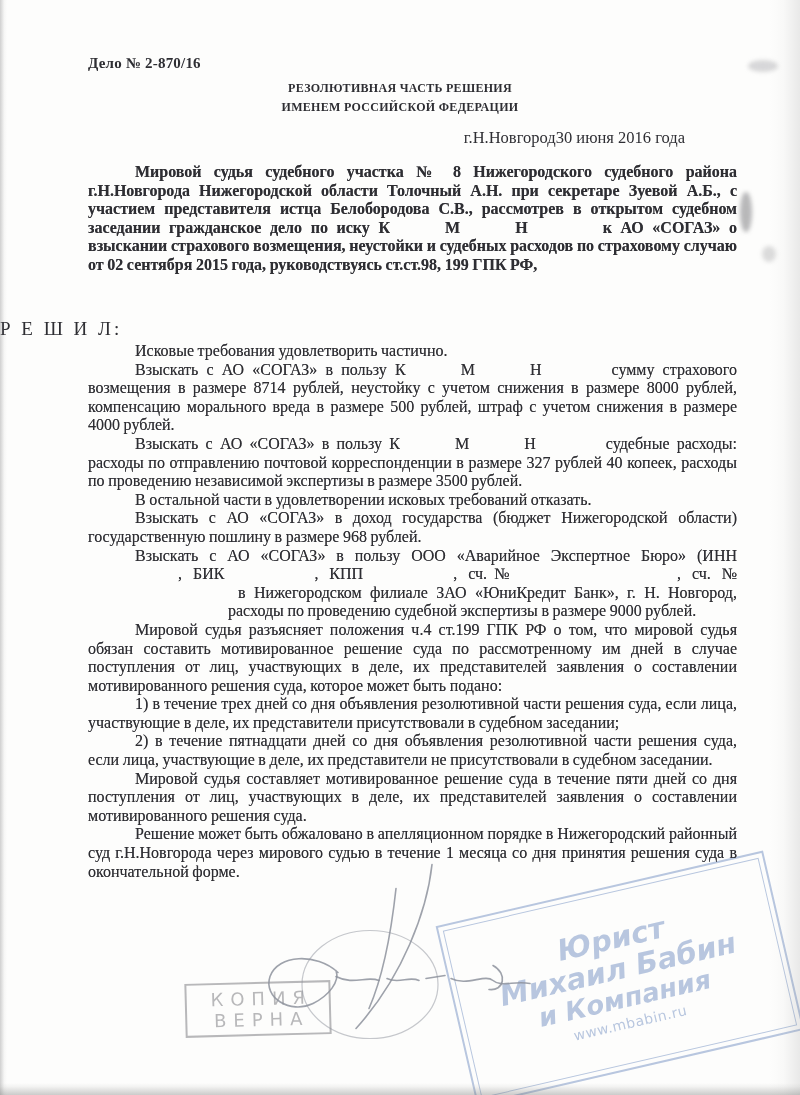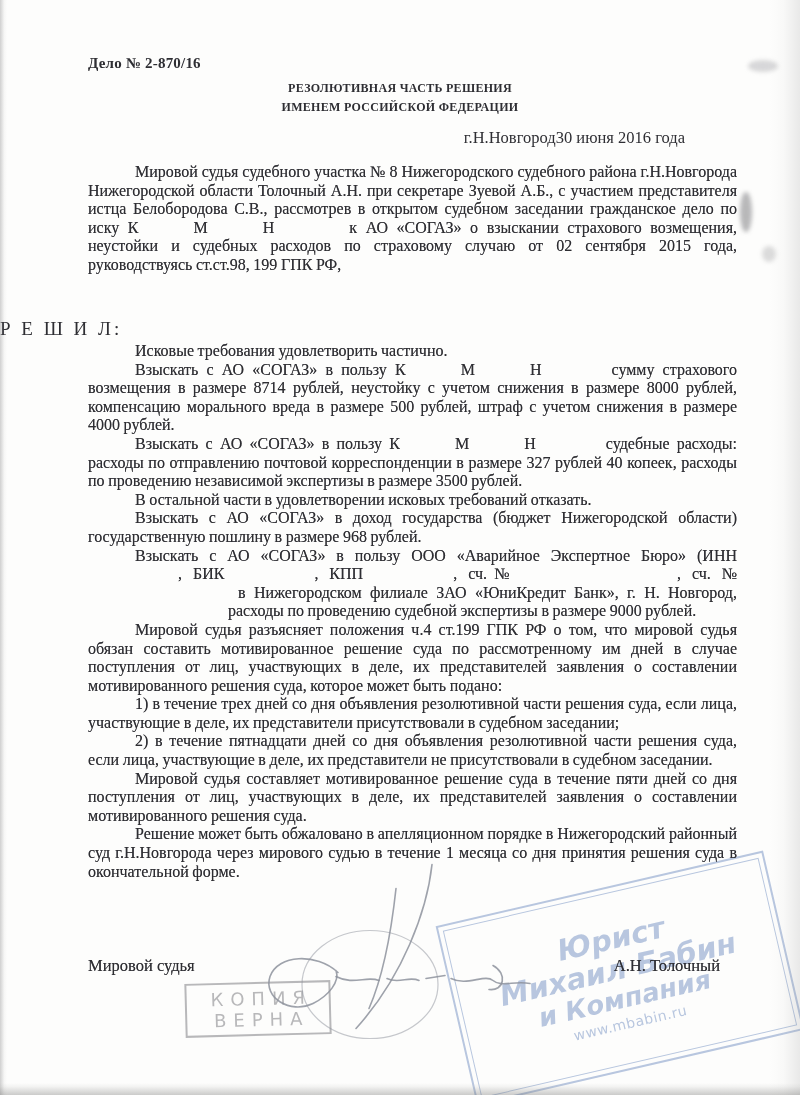--- a/index.html
+++ b/index.html
@@ -23,21 +23,21 @@
   .smudge.s1{left:740px;top:192px;width:12px;height:40px;background:rgba(70,70,75,.38);}
   .smudge.s2{left:748px;top:60px;width:30px;height:12px;background:rgba(120,120,125,.28);}
   .smudge.s3{left:762px;top:246px;width:14px;height:16px;background:rgba(100,100,105,.22);}
 
   .case-number{position:absolute;left:88px;top:55px;font-size:15px;letter-spacing:.2px;z-index:2;font-weight:bold;}
   .doc-title{position:absolute;left:0;right:0;top:79px;text-align:center;font-weight:bold;
     font-size:12px;line-height:19px;letter-spacing:.3px;z-index:2;}
   .place-date{position:absolute;left:128px;right:115px;top:128px;display:flex;
     justify-content:flex-end;font-size:16.5px;z-index:2;}
 
-  .preamble{position:absolute;left:88px;width:649px;top:163px;z-index:2;}
+  .preamble{position:absolute;left:88px;width:649px;top:163px;z-index:2;font-weight:bold;}
   .reshil{position:absolute;left:0;right:0;top:294px;text-align:left;font-size:19px;
     letter-spacing:3px;z-index:2;margin-top:24px;}
   .body-text{position:absolute;left:88px;width:649px;top:334px;z-index:2;margin-top:8px;}
 
   .para{margin:0;font-size:16px;line-height:18.6px;text-align:justify;text-indent:47px;
     word-spacing:-.4px;text-shadow:0 0 .5px rgba(46,46,51,.65);}
   .gap{display:inline-block;height:1px;}
 
   .sign-row{position:absolute;left:88px;right:80px;top:956px;display:flex;
     justify-content:space-between;font-size:16.5px;z-index:6;
@@ -128,18 +128,14 @@
     <path d="M 98 118 C 76 98, 38 100, 30 122 C 23 143, 50 160, 73 149 C 89 141, 100 127, 96 116"></path>
     <path d="M 192 10 C 187 56, 163 122, 116 174"></path>
     <path d="M 156 34 C 151 80, 143 122, 129 154"></path>
     <path d="M 96 122 C 113 131, 127 121, 139 126"></path>
     <path d="M 147 124 C 159 130, 169 121, 179 126"></path>
     <path d="M 186 124 L 205 121"></path>
     <path d="M 211 124 C 227 132, 245 119, 253 126 C 261 133, 274 126, 290 129"></path>
     <path d="M 253 111 C 268 119, 264 137, 249 135"></path>
   </svg>
 
-  <div class="sign-row">
-    <span>Мировой судья</span>
-    <span>А.Н. Толочный</span>
-  </div>
 
 </div>
 
 </body></html>

